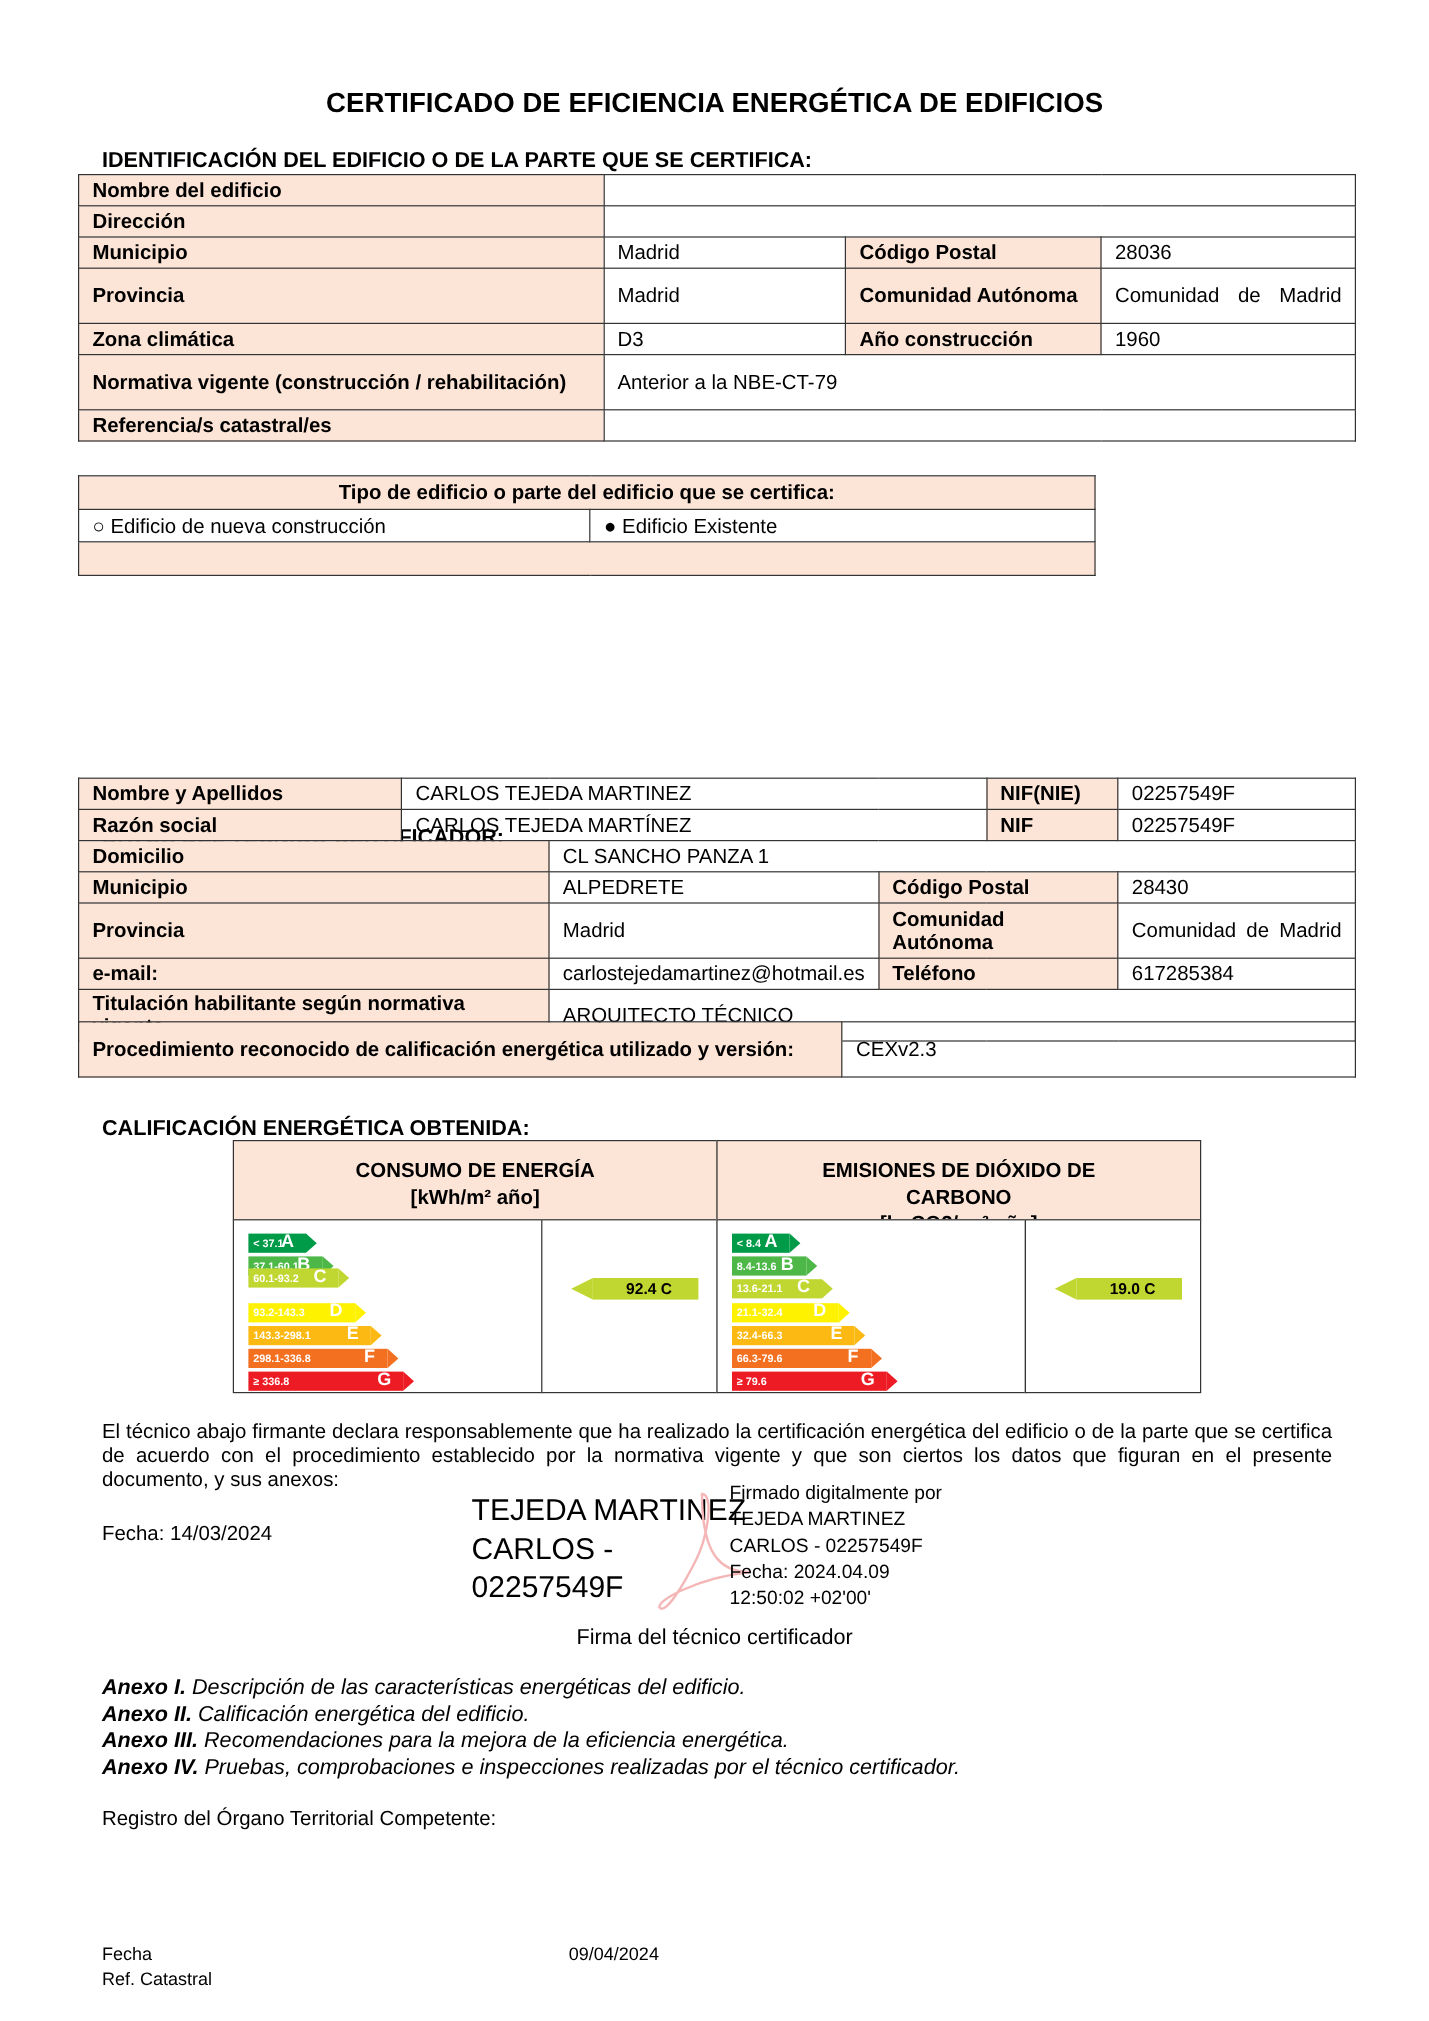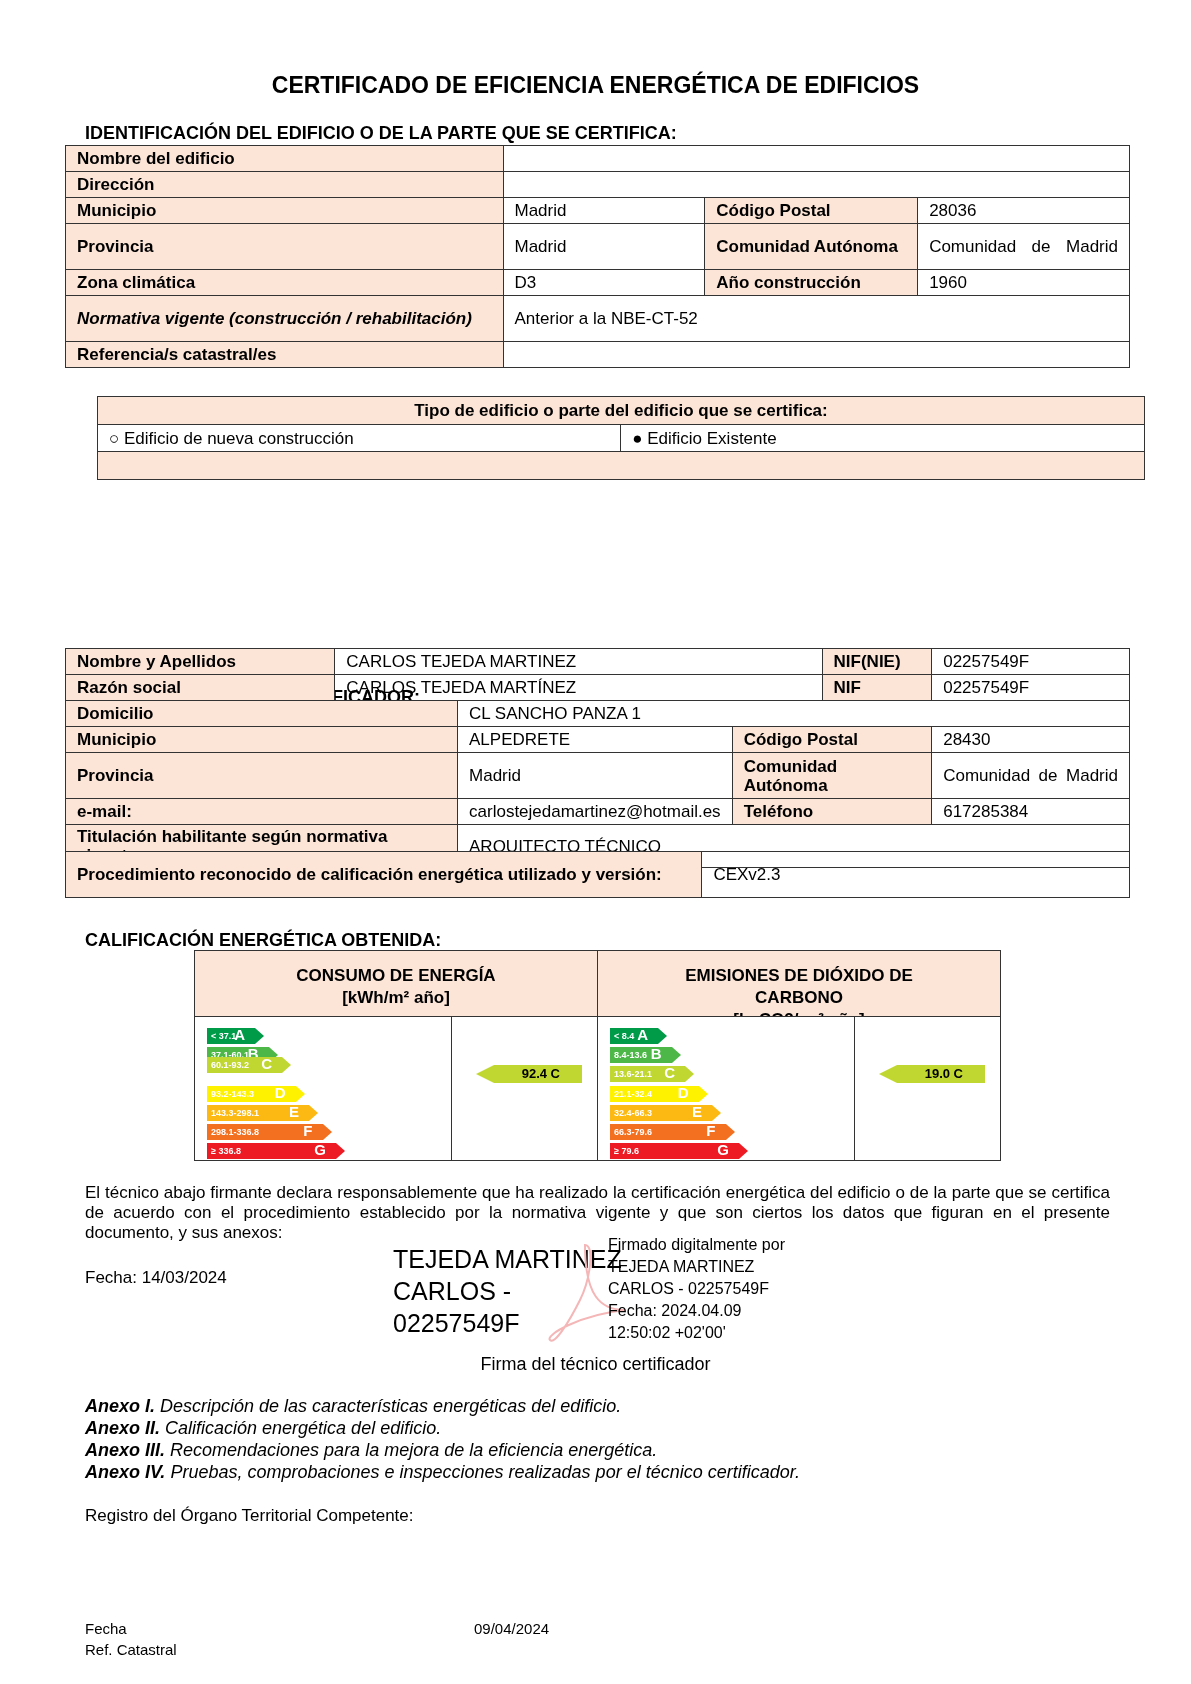--- a/index.html
+++ b/index.html
@@ -63,31 +63,31 @@
         <td class="lbl">Comunidad Autónoma</td>
         <td class="just">Comunidad de Madrid</td>
       </tr>
   <tr style="height:26px">
         <td class="lbl">Zona climática</td>
         <td>D3</td>
         <td class="lbl">Año construcción</td>
         <td>1960</td>
       </tr>
   <tr style="height:46px">
-        <td class="lbl" style="text-align:justify;font-style:italic;">Normativa vigente (construcción / rehabilitación)</td>
-        <td colspan="3">Anterior a la NBE-CT-52</td>
+        <td class="lbl" style="text-align:justify;">Normativa vigente (construcción / rehabilitación)</td>
+        <td colspan="3">Anterior a la NBE-CT-79</td>
       </tr>
   <tr style="height:26px">
         <td class="lbl">Referencia/s catastral/es</td>
         <td colspan="3"></td>
       </tr>
 </tbody>
   </table>
 
-<table class="tipo" style="left:65px; top:396px; width:1048px;margin-left:32px;">
+<table class="tipo" style="left:65px; top:396px; width:848px;">
   <colgroup>
       <col style="width:532px">
       <col style="width:533px">
     </colgroup>
   <tbody>
       <tr style="height:28px">
         <td colspan="2" class="peach" style="text-align:center; font-weight:bold;">Tipo de edificio o parte del edificio que se certifica:</td>
       </tr>
   <tr style="height:27px">
         <td>○ Edificio de nueva construcción</td>

